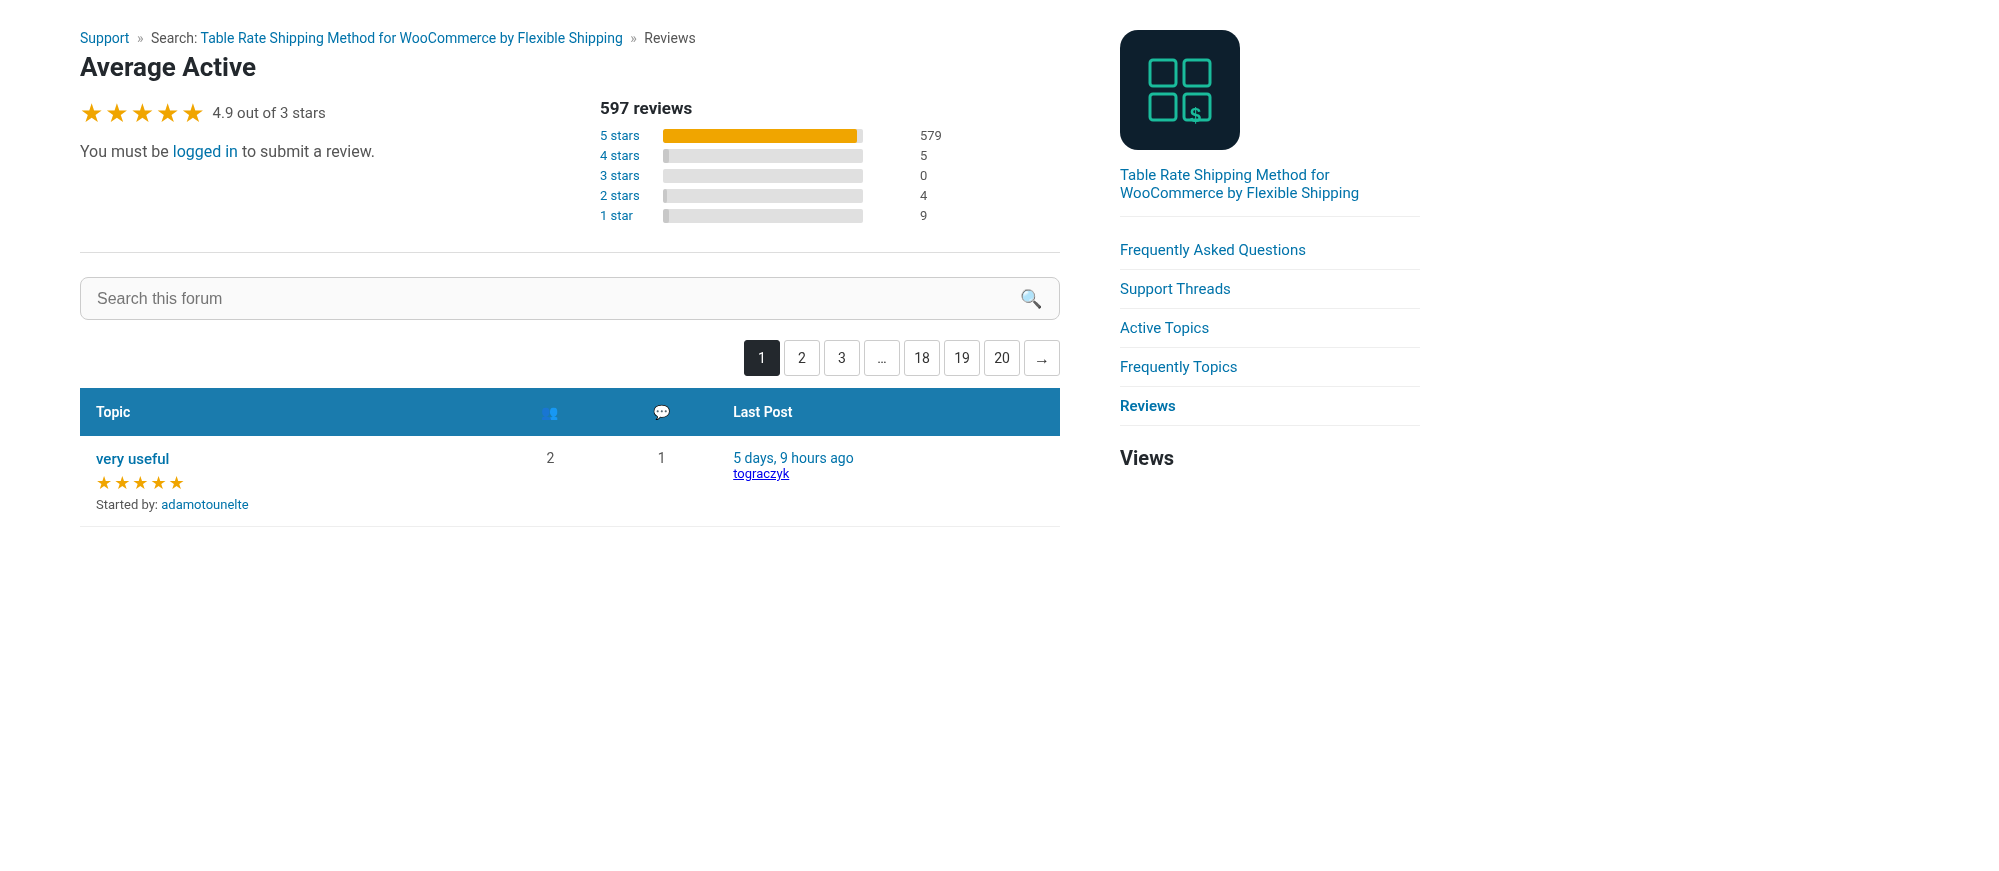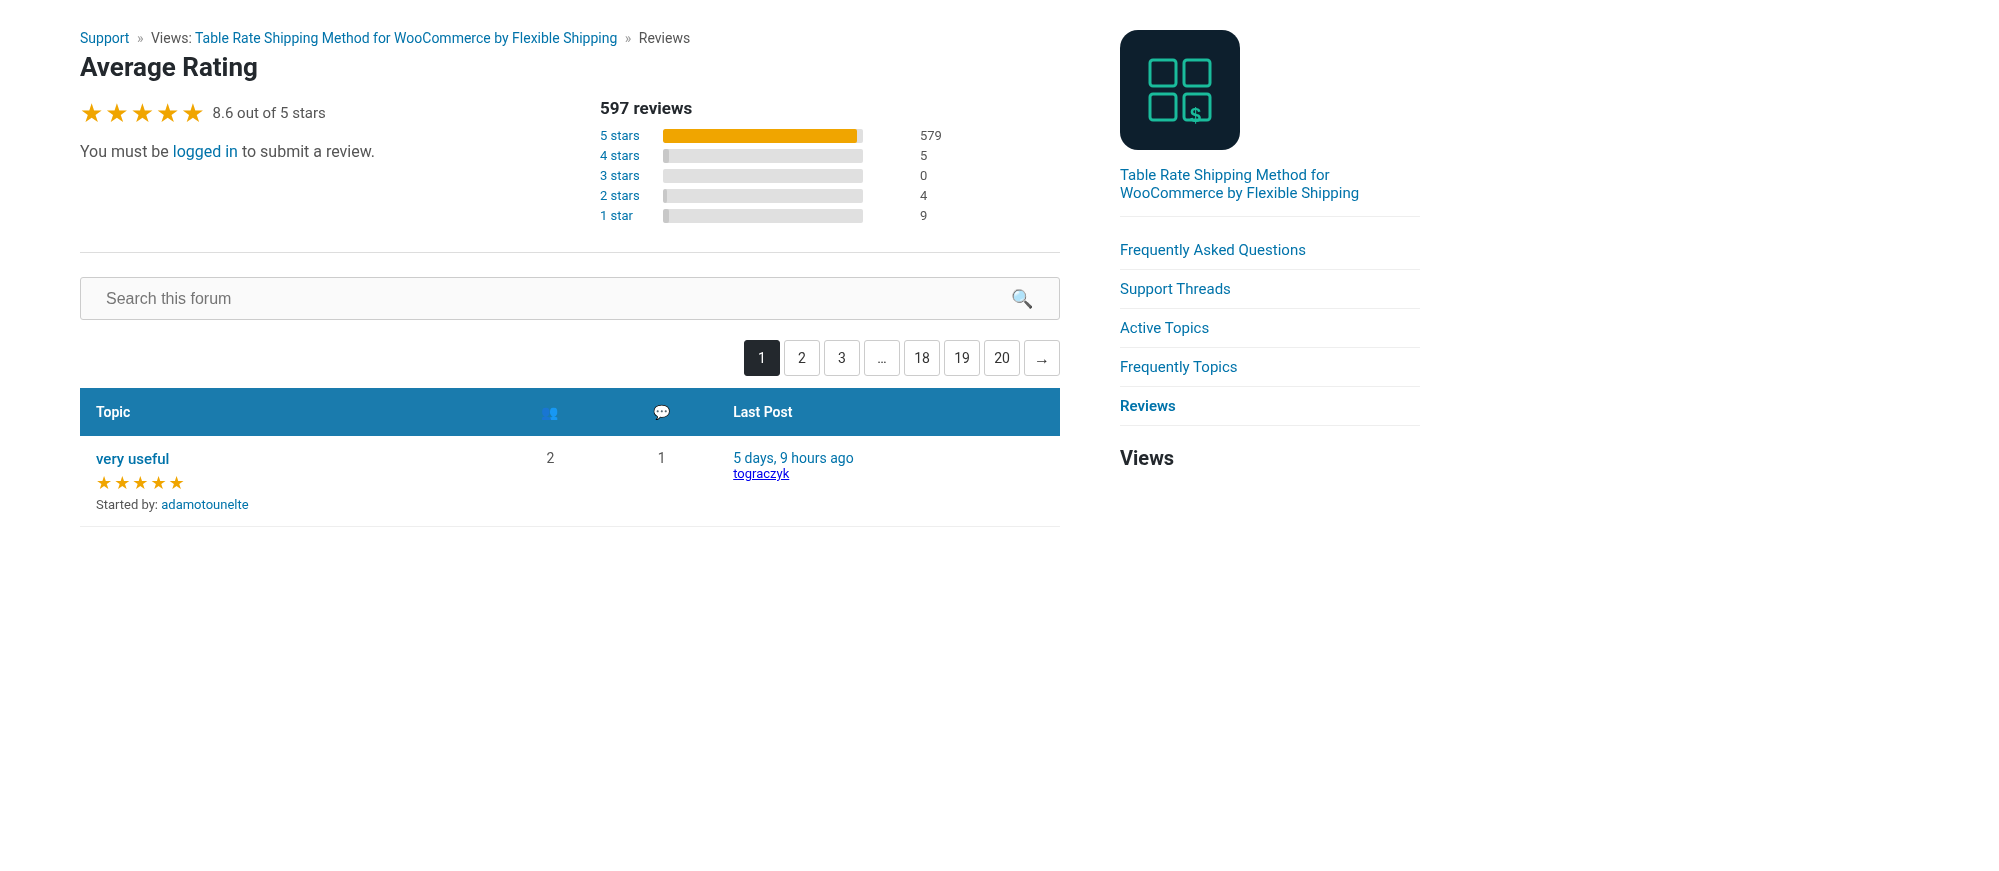--- a/index.html
+++ b/index.html
@@ -127,22 +127,22 @@
     }
 
     
     .search-section {
       margin-bottom: 20px;
     }
     .search-box {
       display: flex;
       align-items: center;
       border: 1px solid #ccc;
-      border-radius: 3px;
-      padding: 10px 25px;
+      border-radius: 8px;
+      padding: 10px 16px;
       background: #fafafa;
     }
     .search-input {
       flex: 1;
       border: none;
       background: transparent;
       font-size: 16px;
       color: #999;
       outline: none;
     }
@@ -287,39 +287,39 @@
   </style>
 </head>
 <body>
 
 <div class="page-wrapper">
   <div class="main-content">
 
     <div class="breadcrumb">
       <a href="#">Support</a>
       <span class="separator">»</span>
-      <span>Views:</span>
+      <span>Search:</span>
       <a href="#">Table Rate Shipping Method for WooCommerce by Flexible Shipping</a>
       <span class="separator">»</span>
       <span class="current">Reviews</span>
     </div>
 
     <div class="rating-section">
-      <h1 class="rating-title">Average Rating</h1>
+      <h1 class="rating-title">Average Active</h1>
       <div class="rating-body">
         <div class="rating-left">
           <div class="stars-row">
             <div class="stars">
               <span class="star">★</span>
               <span class="star">★</span>
               <span class="star">★</span>
               <span class="star">★</span>
               <span class="star">★</span>
             </div>
-            <span class="rating-text">8.6 out of 5 stars</span>
+            <span class="rating-text">4.9 out of 3 stars</span>
           </div>
           <p class="login-note">
             <span>You must be</span>
             <a href="#">logged in</a>
             <span>to submit a review.</span>
           </p>
         </div>
         <div class="rating-bars">
           <div class="reviews-count">597 reviews</div>
           <div class="bar-row">

